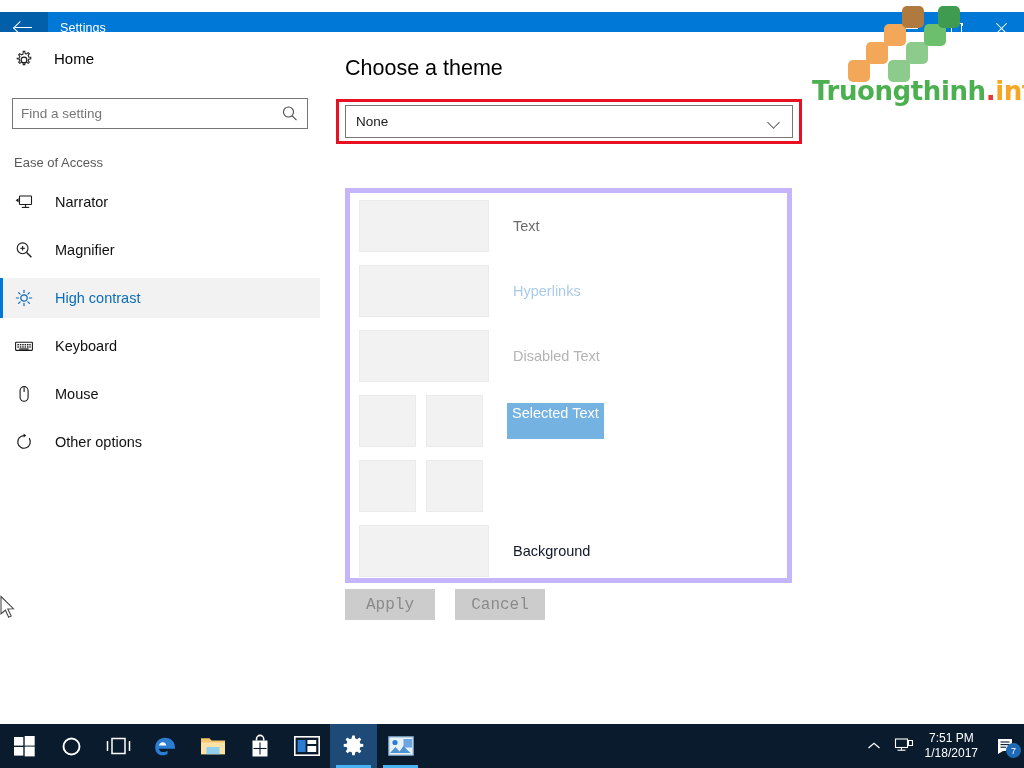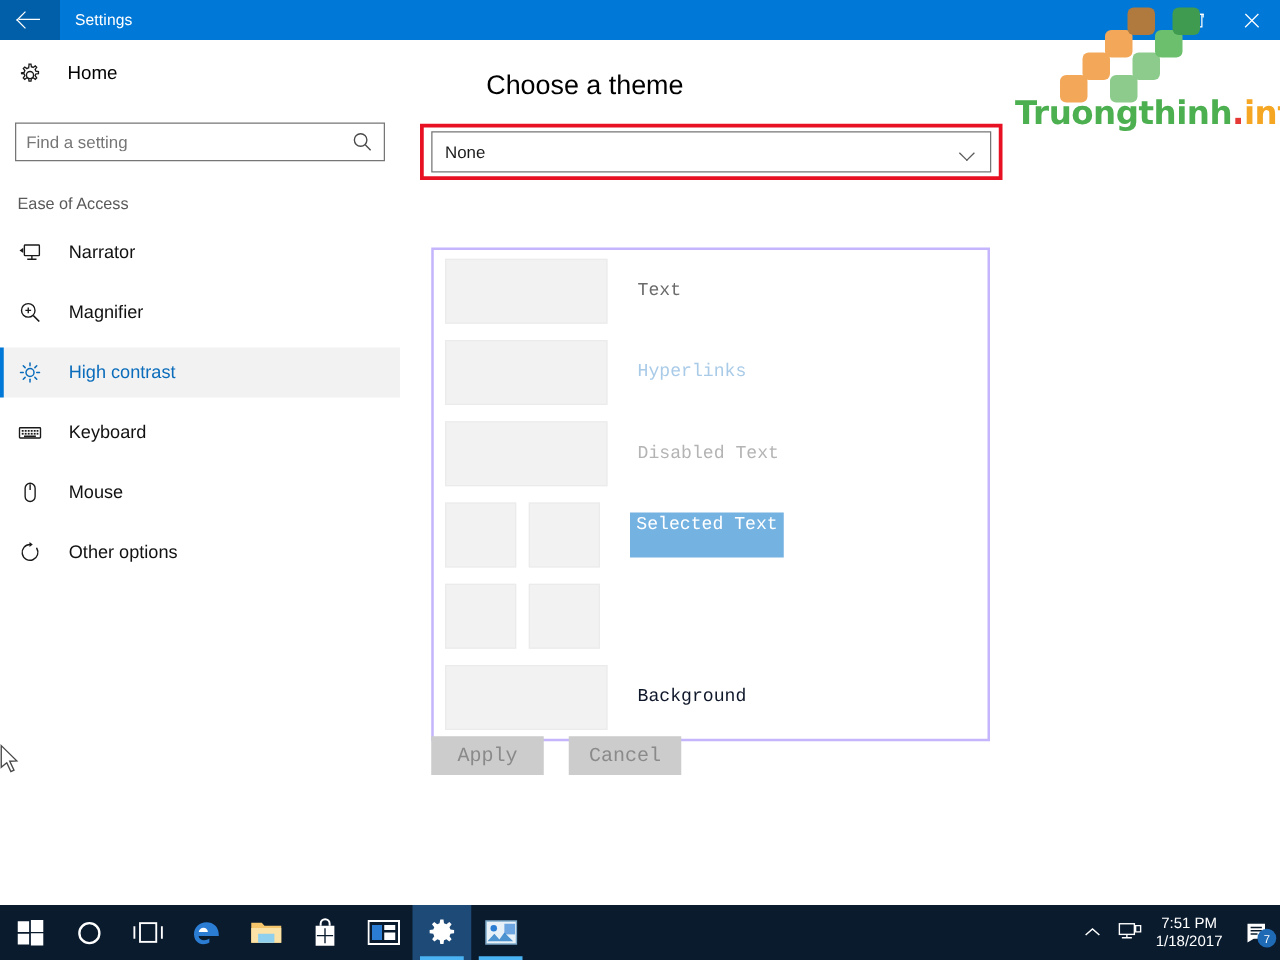--- a/index.html
+++ b/index.html
@@ -15,21 +15,21 @@
   #app {
     position: relative;
     width: 1024px;
     height: 768px;
     background: #ffffff;
   }
 
   
   .titlebar {
     position: absolute;
-    top: 0; left: 0;
+    top: 12px; left: 0;
     width: 1024px; height: 32px;
     background: #0078d7;
     display: flex;
     align-items: center;
   }
   .back-btn {
     width: 48px; height: 32px;
     background: #005fa8;
     display: flex;
     align-items: center;
@@ -204,21 +204,20 @@
     top: 32px; left: 320px;
     width: 704px; height: 692px;
     background: #ffffff;
   }
   .page-title {
     position: absolute;
     left: 25px; top: 24px;
     font-size: 21.5px;
     color: #000000;
     font-weight: normal;
-    margin-left: 44px;
   }
 
   
   .highlight-box {
     position: absolute;
     left: 16px; top: 67px;
     width: 466px; height: 45px;
     border: 3px solid #e81123;
     background: transparent;
   }
@@ -249,25 +248,24 @@
     left: 1px; top: 0;
     width: 8px; height: 8px;
     border-right: 1.3px solid #5a5a5a;
     border-bottom: 1.3px solid #5a5a5a;
     transform: rotate(45deg);
   }
 
   
   .preview {
     position: absolute;
-    left: 25px; top: 166px;
+    left: 25px; top: 156px;
     width: 447px; height: 395px;
-    border: 2px solid #c4b5fd;
-    background: #ffffff;
-    font-family: Liberation Mono, monospace;
+    border: 5px solid #c4b5fd;
+    background: #ffffff;
   }
   .prow {
     position: relative;
     height: 65px;
     display: flex;
     align-items: center;
     padding-left: 9px;
   }
   .swatch {
     background: #f2f2f2;

